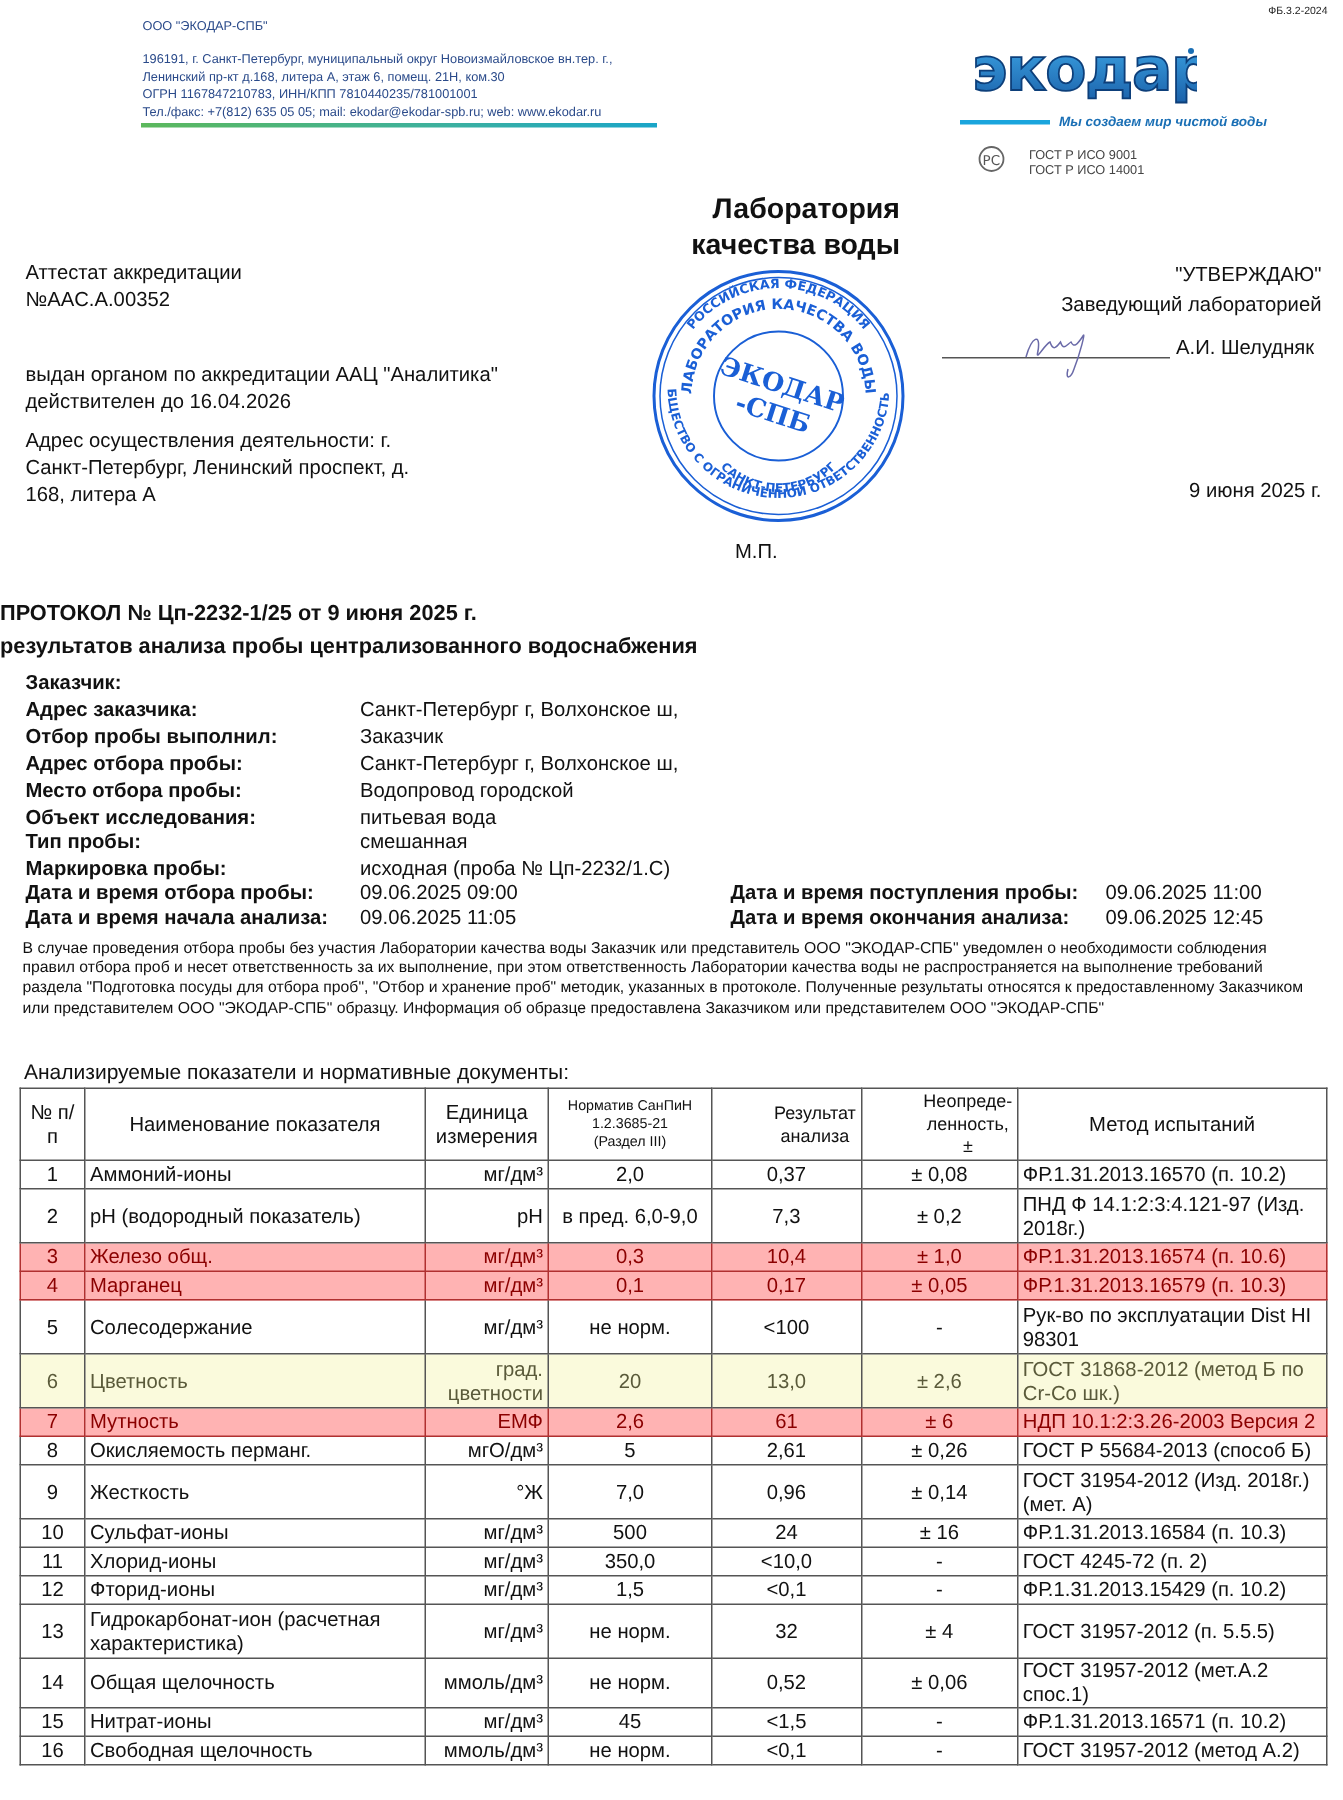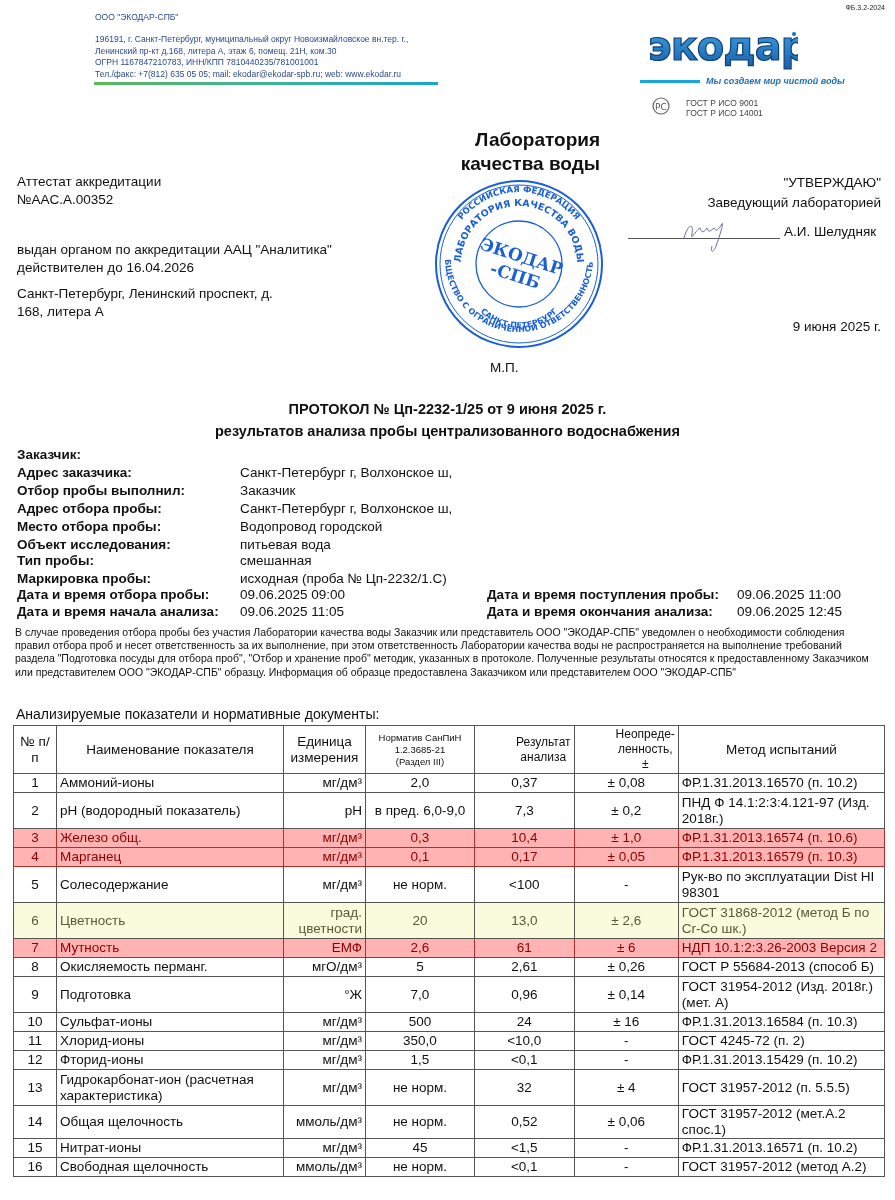--- a/index.html
+++ b/index.html
@@ -32,21 +32,21 @@
   .approve-block { right: 14px; top: 173px; text-align: right; font-size: 13.5px; line-height: 20px; }
   .sign-line { left: 628px; top: 238px; width: 152px; height: 1px; background: #555; }
   .signature { left: 680px; top: 216px; width: 52px; height: 40px; }
   .sign-name { left: 784px; top: 224px; font-size: 13.5px; }
   .approve-date { right: 14px; top: 319px; font-size: 13.5px; }
 
   .stamp { left: 433px; top: 178px; width: 172px; height: 172px; }
   .mp { left: 490px; top: 360px; font-size: 13.5px; }
 
   
-  .protocol-title { left: 0; top: 398px; width: 895px; text-align: center; font-size: 14.5px; font-weight: bold; line-height: 22px; }
+  .protocol-title { left: 0; top: 398px; width: 895px; font-size: 14.5px; font-weight: bold; line-height: 22px; }
 
   .info { left: 17px; top: 447px; font-size: 13.5px; }
   .info-row { position: absolute; left: 0; white-space: nowrap; }
   .info-row .lbl { position: absolute; left: 0; font-weight: bold; }
   .info-row .val { position: absolute; left: 223px; }
   .info-row .lbl2 { position: absolute; left: 470px; font-weight: bold; }
   .info-row .val2 { position: absolute; left: 720px; }
 
   .disclaimer { left: 15px; top: 626px; width: 865px; font-size: 10.5px; line-height: 13.2px; }
 
@@ -114,20 +114,21 @@
 
 <div class="abs acc-block">
   <div>Аттестат аккредитации</div>
   <div>№AAC.A.00352</div>
 </div>
 <div class="abs acc-issued">
   <div>выдан органом по аккредитации ААЦ "Аналитика"</div>
   <div>действителен до 16.04.2026</div>
 </div>
 <div class="abs acc-address">
+  <div>Адрес осуществления деятельности: г.</div>
   <div>Санкт-Петербург, Ленинский проспект, д.</div>
   <div>168, литера А</div>
 </div>
 
 <svg class="abs stamp" viewBox="0 0 172 172">
   <defs>
     <path id="outerTop" d="M 14 86 A 72 72 0 0 1 158 86"></path>
     <path id="innerTop" d="M 28 86 A 58 58 0 0 1 144 86"></path>
     <path id="outerBot" d="M 12 80 A 74 74 0 0 0 160 80"></path>
     <path id="innerBot" d="M 32 96 A 54 54 0 0 0 140 96"></path>
@@ -310,21 +311,21 @@
         <td class="c-num">8</td>
         <td class="c-name">Окисляемость перманг.</td>
         <td class="c-unit">мгО/дм³</td>
         <td class="c-norm">5</td>
         <td class="c-res">2,61</td>
         <td class="c-unc">± 0,26</td>
         <td class="c-meth">ГОСТ Р 55684-2013 (способ Б)</td>
       </tr>
       <tr class="h2">
         <td class="c-num">9</td>
-        <td class="c-name">Подготовка</td>
+        <td class="c-name">Жесткость</td>
         <td class="c-unit">°Ж</td>
         <td class="c-norm">7,0</td>
         <td class="c-res">0,96</td>
         <td class="c-unc">± 0,14</td>
         <td class="c-meth">ГОСТ 31954-2012 (Изд. 2018г.) (мет. А)</td>
       </tr>
       <tr class="h3">
         <td class="c-num">10</td>
         <td class="c-name">Сульфат-ионы</td>
         <td class="c-unit">мг/дм³</td>

